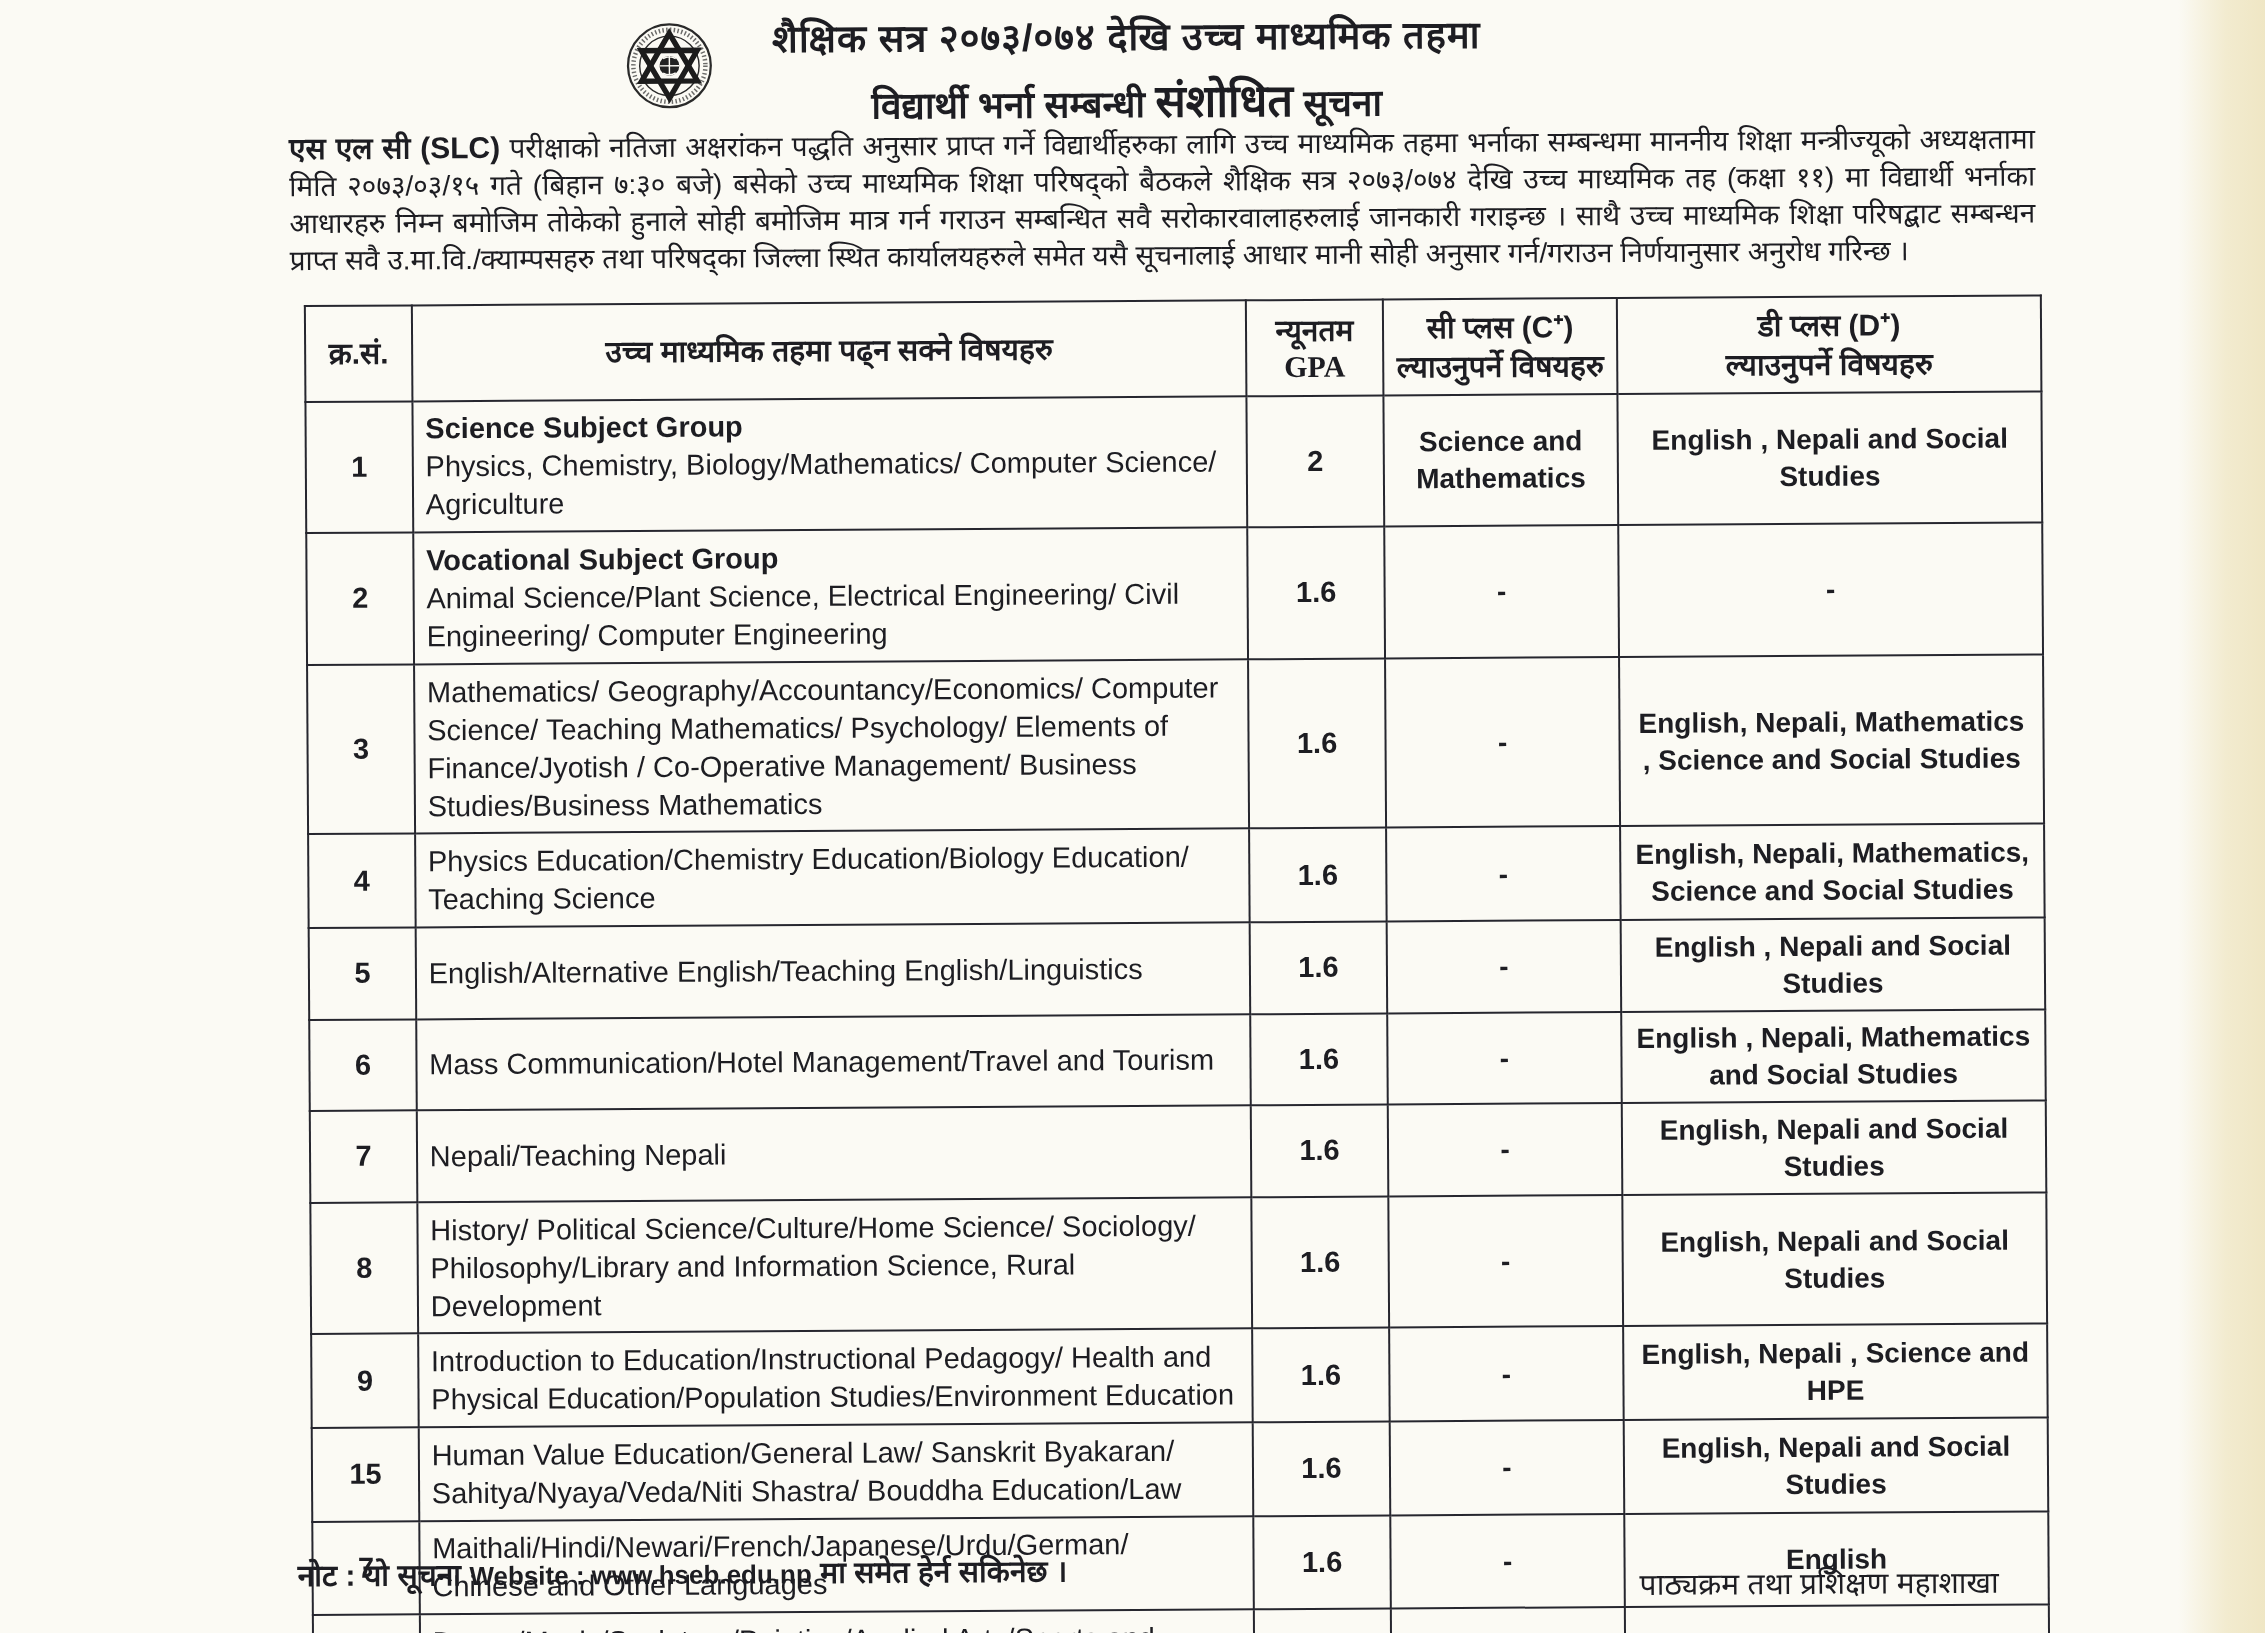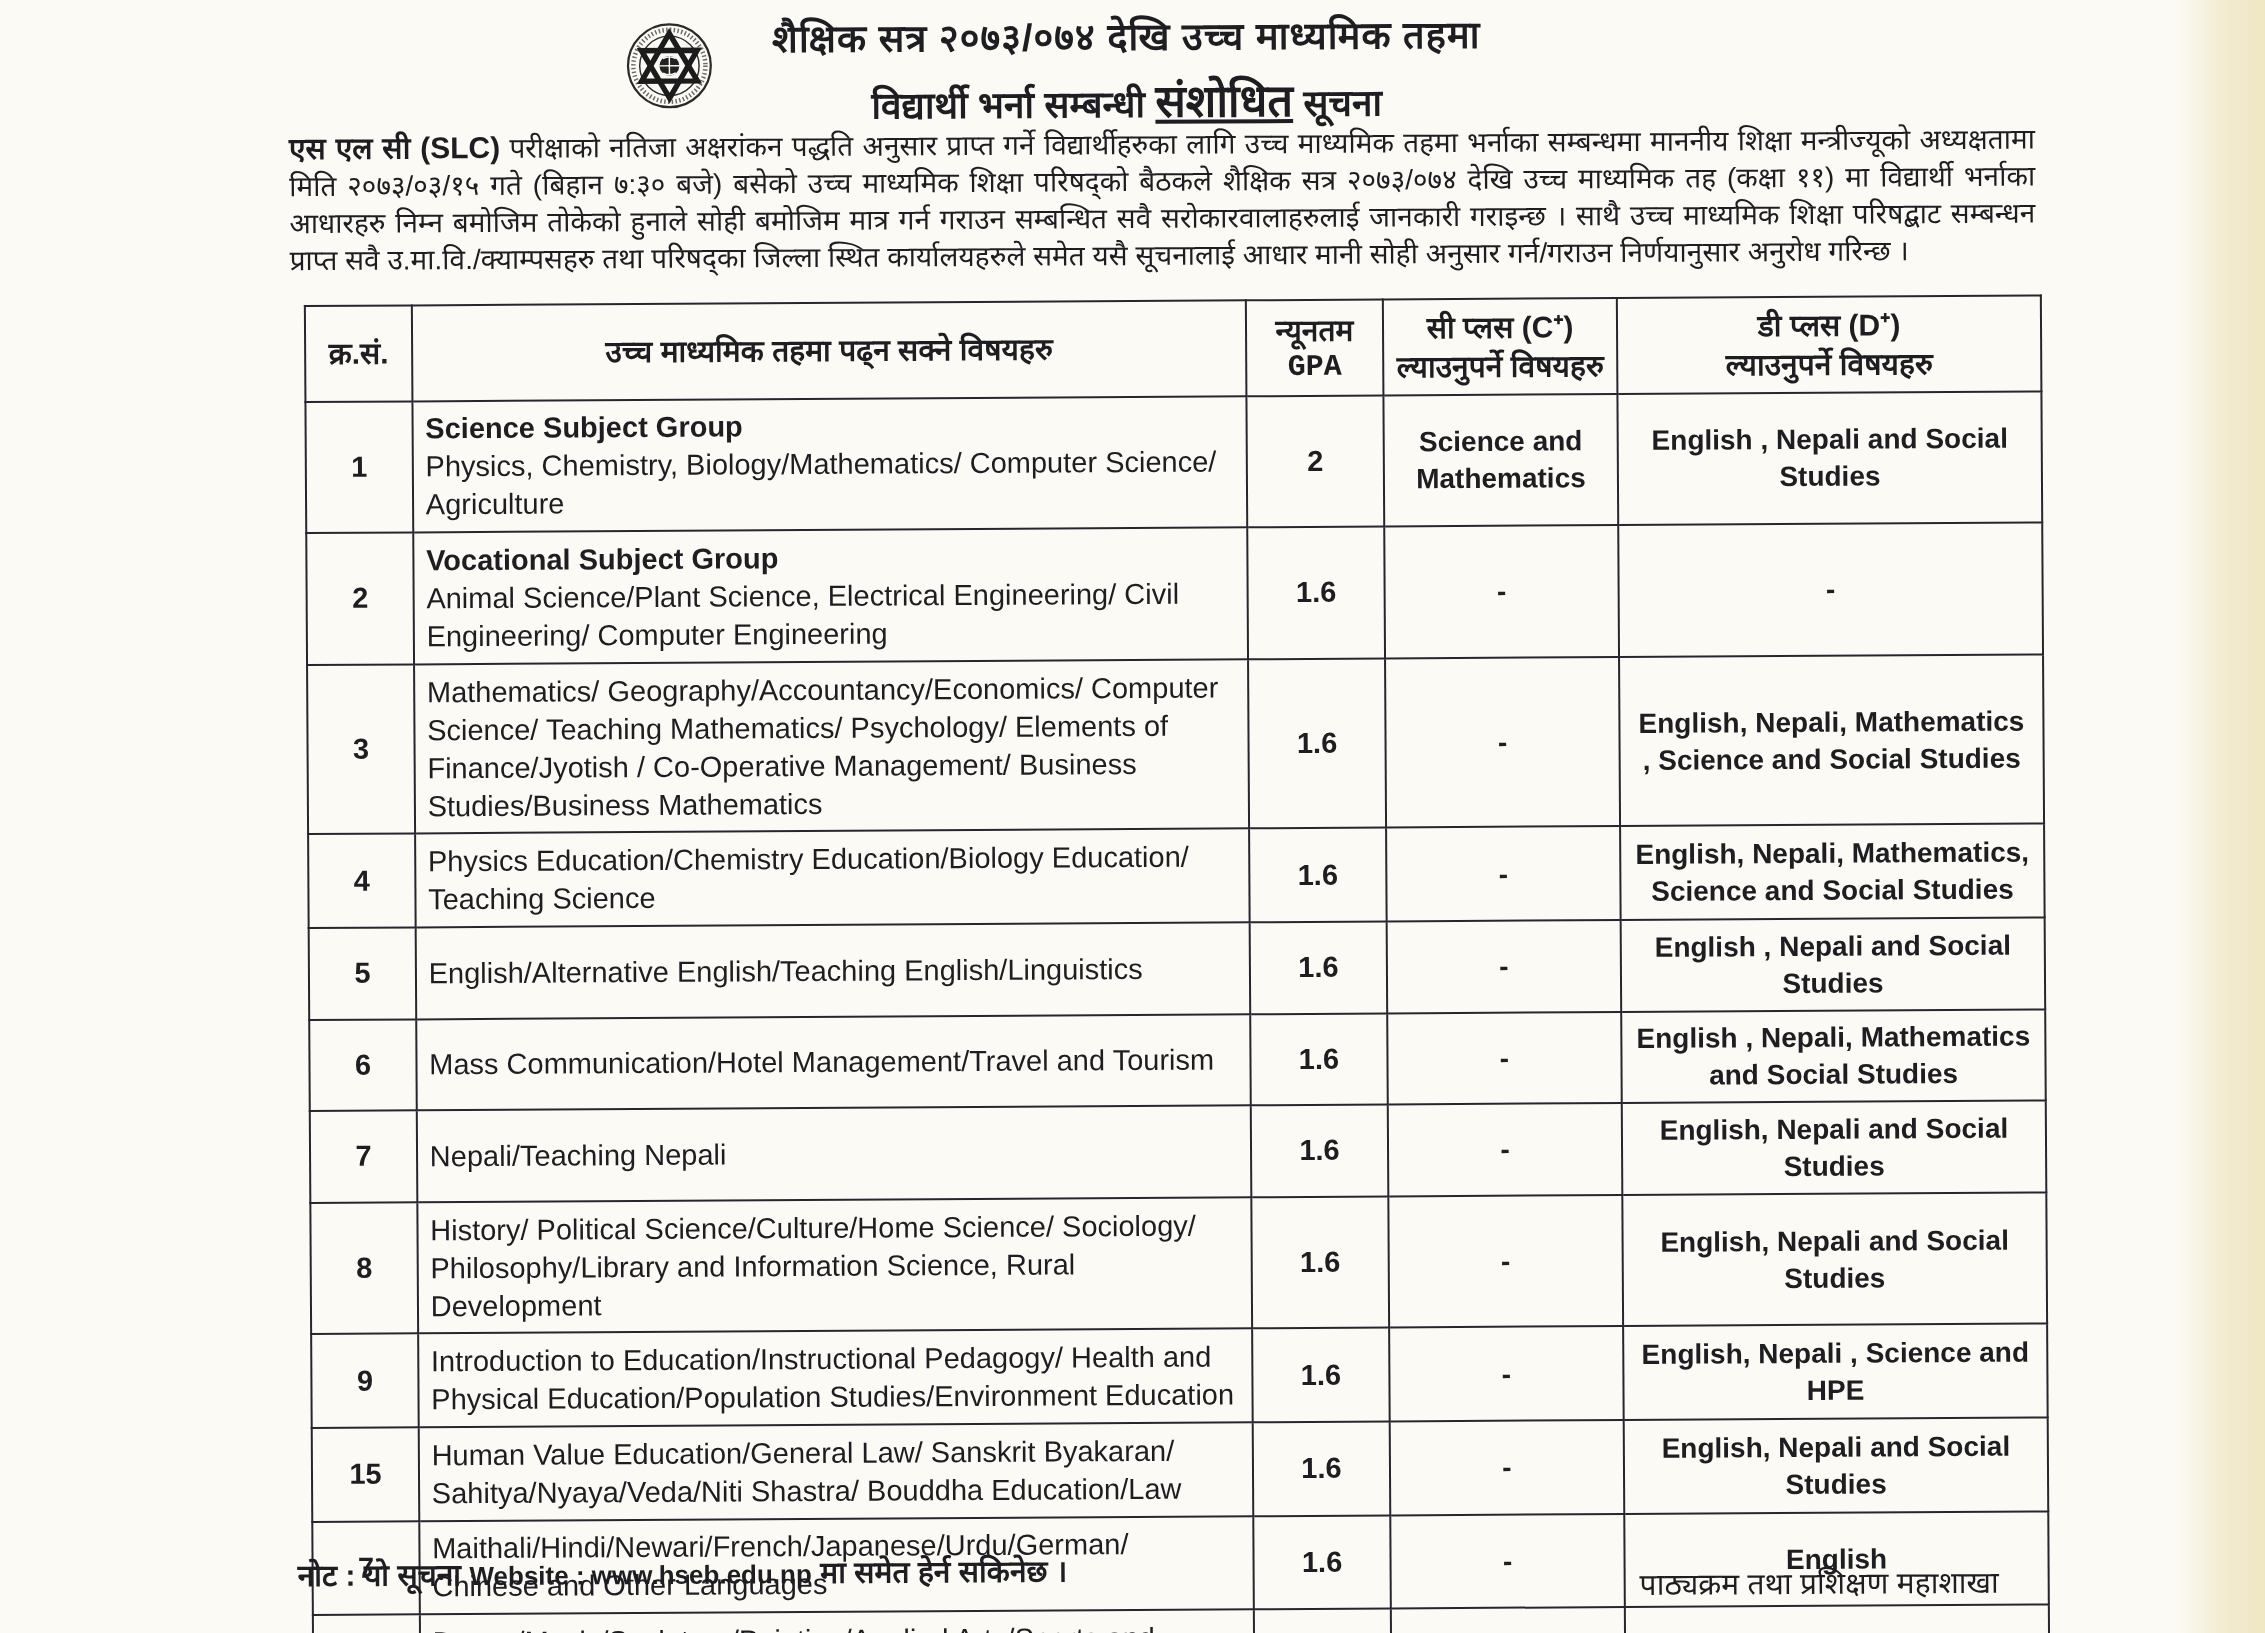--- a/index.html
+++ b/index.html
@@ -22,42 +22,42 @@
     transform:rotate(-0.35deg);
     transform-origin:50% 50%;
   }
   
   .logo-wrap{position:absolute;left:629px;top:17.6px;width:90px;height:90px;}
   .titles{position:absolute;left:302px;top:13.7px;width:1658px;text-align:center;}
   .title1{
     font-size:38px;font-weight:700;letter-spacing:1px;line-height:1.25;
   }
   .title2{font-size:37px;margin-top:7.8px;font-weight:700;}
-  .title2 .big{font-size:45px;font-weight:800;text-decoration:underline;}
+  .title2 .big{font-size:45px;font-weight:800;}
   
   .intro{
     position:absolute;left:293px;top:125px;width:1746px;
     font-size:28px;line-height:37px;text-align:justify;
   }
   .intro b{font-size:30px;}
   
   table.main{
     position:absolute;left:307px;top:300px;width:1736px;
     border-collapse:collapse;table-layout:fixed;
   }
   table.main th,table.main td{
     border:2.4px solid #26262e;
     vertical-align:middle;
     padding:7.8px 11.7px;
   }
   col.c-sn{width:107px;} col.c-sub{width:834px;} col.c-gpa{width:137px;}
   col.c-cp{width:234px;} col.c-dp{width:424px;}
   thead th{font-weight:700;text-align:center;}
   .th-dev{font-size:30px;line-height:1.3;}
-  .th-gpa-l2{font-family:Liberation Mono, monospace;font-size:30px;font-weight:700;}
+  .th-gpa-l2{font-family:Liberation Serif, serif;font-size:30px;font-weight:700;}
   td.sn{font-weight:700;text-align:center;font-size:29px;}
   td.subjects{font-size:29px;line-height:38px;padding-left:17.6px;}
   td.subjects .group{font-weight:700;}
   td.gpa{font-weight:700;text-align:center;font-size:29px;vertical-align:top;padding-top:15.6px;}
   td.cplus,td.dplus{font-weight:700;text-align:center;font-size:28px;line-height:37px;}
   
   .foot-note{position:absolute;left:293px;top:1549px;font-size:30px;font-weight:700;}
   .foot-note .web{font-size:26px;}
   .foot-dept{position:absolute;left:1590px;top:1566px;width:449px;text-align:center;font-size:30px;}
 </style>

